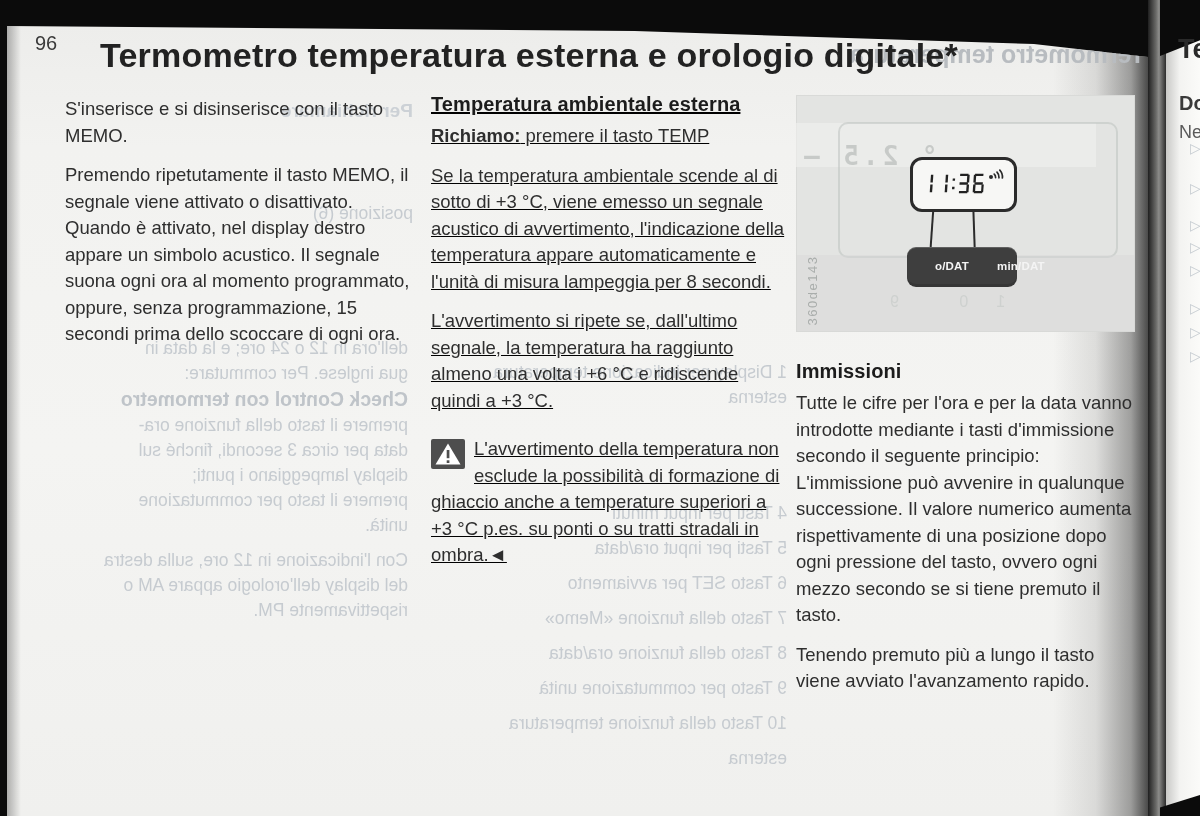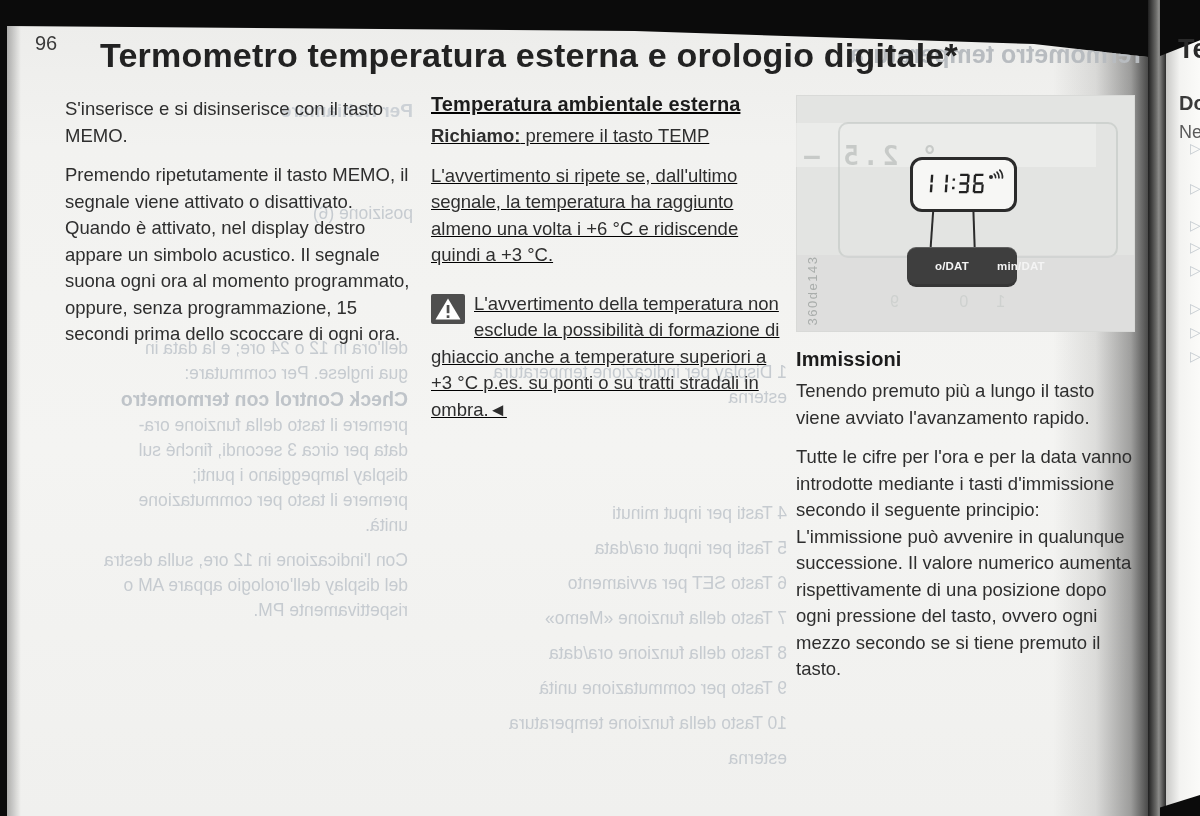--- a/index.html
+++ b/index.html
@@ -80,21 +80,21 @@
   .connector-1{left:135px;top:114px;height:38px;transform:rotate(4deg);}
   .connector-2{left:177px;top:114px;height:38px;transform:rotate(-2deg);}
   .button-group{position:absolute;left:111px;top:152px;width:110px;height:37px;background:#3e3e3e;
          border-radius:9px;display:flex;box-shadow:0 3px 0 rgba(25,25,25,.85),inset 0 1px 0 rgba(255,255,255,.18);}
   .btn-half{flex:1;display:flex;align-items:center;justify-content:center;
          font-size:11.5px;font-weight:bold;color:#f4f4f4;letter-spacing:.2px;padding-left:28px;}
   .btn-divider{width:2px;margin:4px 0;background:#9a9a9a;}
   .figure-code{position:absolute;left:-32px;top:188px;width:96px;text-align:center;
          transform:rotate(-90deg);font-size:13px;color:#a9adab;letter-spacing:1.5px;}
 
-  .immissioni-block{margin-top:16px;}
+  .immissioni-block{margin-top:28px;}
 </style>
 </head>
 <body>
 
 <div class="paper">
   <div class="paper-left-shade"></div>
 
   <div class="title-echo">Termometro temperatura</div>
   <div class="bleed bleed-col1-top">
     <div class="bl-1">Per richiamare</div>
@@ -138,20 +138,21 @@
   <div class="page-title">Termometro temperatura esterna e orologio digitale*</div>
 
   <div class="col col-1">
     <p class="body-p">S'inserisce e si disinserisce con il tasto MEMO.</p>
     <p class="body-p">Premendo ripetutamente il tasto MEMO, il segnale viene attivato o disattivato. Quando è attivato, nel display destro appare un simbolo acustico. Il segnale suona ogni ora al momento programmato, oppure, senza programmazione, 15 secondi prima dello scoccare di ogni ora.</p>
   </div>
 
   <div class="col col-2">
     <h2>Temperatura ambientale esterna</h2>
     <p class="body-p"><span class="bold-inline">Richiamo:</span><span> premere il tasto TEMP</span></p>
+    <p class="body-p">Se la temperatura ambientale scende al di sotto di +3 °C, viene emesso un segnale acustico di avvertimento, l'indicazione della temperatura appare automaticamente e l'unità di misura lampeggia per 8 secondi.</p>
     <p class="body-p">L'avvertimento si ripete se, dall'ultimo segnale, la temperatura ha raggiunto almeno una volta i +6 °C e ridiscende quindi a +3 °C.</p>
     <p class="body-p warning-p">
       <svg class="warning-icon" viewBox="0 0 34 30">
         <rect x="0" y="0" width="34" height="30" rx="2" fill="#4e4e4e"></rect>
         <path d="M17 4.5 L29.5 25.5 L4.5 25.5 Z" fill="#ffffff"></path>
         <rect x="15.7" y="11" width="2.7" height="8.2" fill="#4e4e4e"></rect>
         <rect x="15.7" y="21.3" width="2.7" height="2.7" fill="#4e4e4e"></rect>
       </svg><span>L'avvertimento della temperatura non esclude la possibilità di formazione di ghiaccio anche a temperature superiori a +3 °C p.es. su ponti o su tratti stradali in ombra.◄</span>
     </p>
   </div>
@@ -196,22 +197,22 @@
       <div class="button-group">
         <div class="btn-half">o/DAT</div>
         <div class="btn-divider"></div>
         <div class="btn-half">min/DAT</div>
       </div>
       <div class="figure-code">360de143</div>
     </div>
 
     <div class="immissioni-block">
       <h2>Immissioni</h2>
+      <p class="body-p">Tutte le cifre per l'ora e per la data vanno introdotte mediante i tasti d'immissione secondo il seguente principio: L'immissione può avvenire in qualunque successione. Il valore numerico aumenta rispettivamente di una posizione dopo ogni pressione del tasto, ovvero ogni mezzo secondo se si tiene premuto il tasto.</p>
       <p class="body-p">Tenendo premuto più a lungo il tasto viene avviato l'avanzamento rapido.</p>
-      <p class="body-p">Tutte le cifre per l'ora e per la data vanno introdotte mediante i tasti d'immissione secondo il seguente principio: L'immissione può avvenire in qualunque successione. Il valore numerico aumenta rispettivamente di una posizione dopo ogni pressione del tasto, ovvero ogni mezzo secondo se si tiene premuto il tasto.</p>
     </div>
   </div>
 
   <div class="paper-curve"></div>
 </div>
 
 <div class="spine"></div>
 <div class="next-page"></div>
 <div class="np-black-top"></div>
 <div class="np-black-bottom"></div>

